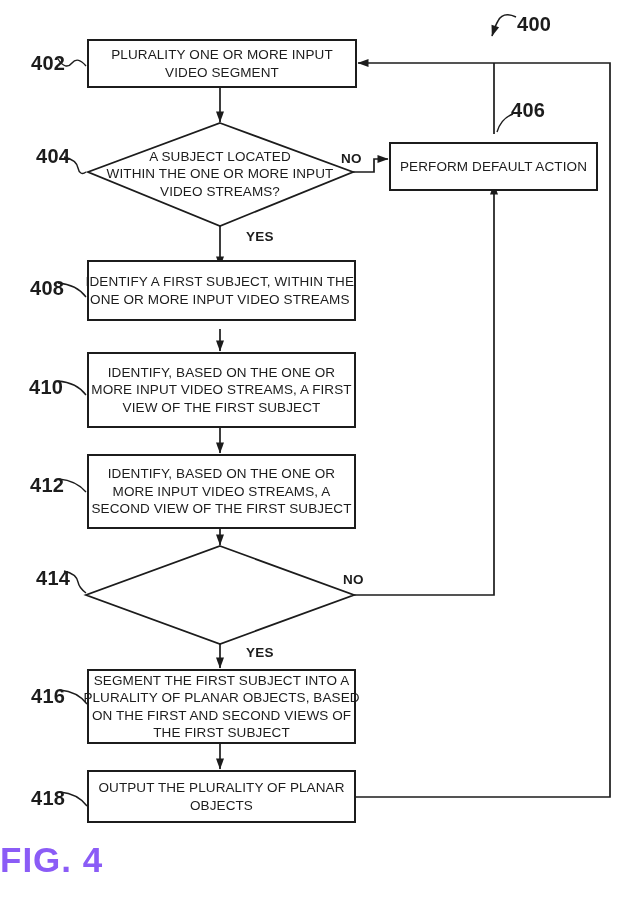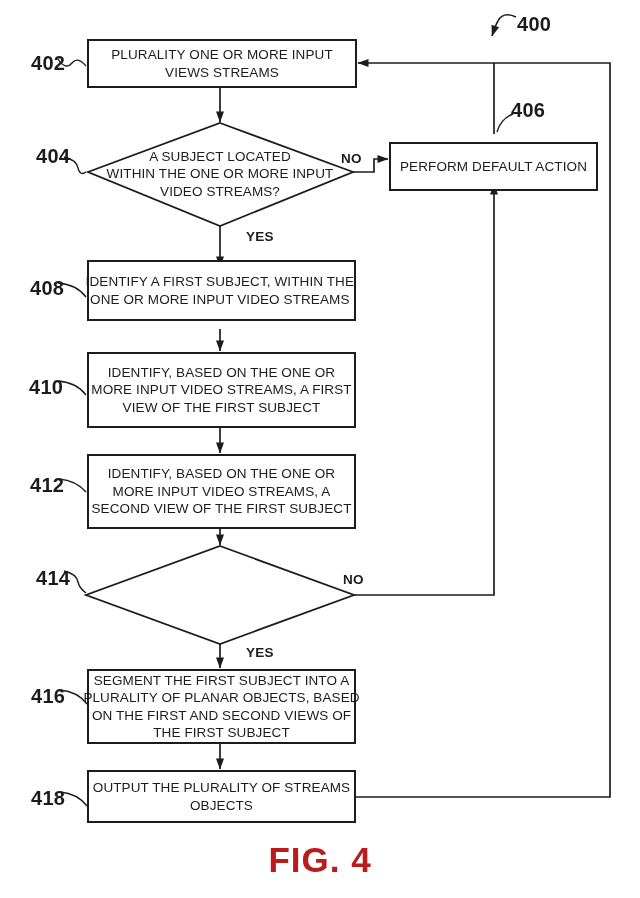--- a/index.html
+++ b/index.html
@@ -72,25 +72,25 @@
     font-weight: 700;
     letter-spacing: 0.3px;
     color: #1c1c1c;
     white-space: nowrap;
   }
   .fig-caption {
     position: absolute;
     left: 0;
     top: 840px;
     width: 640px;
-    text-align: center;
+    text-align: left;
     font-size: 35px;
     font-weight: 600;
     letter-spacing: 1px;
-    color: #b91c1c;
+    color: #8b5cf6;
   }
 </style>
 </head>
 <body>
 
 <div class="canvas">
 
   <svg class="lines-layer" viewBox="0 0 640 898">
     <defs>
       <marker id="arrow" viewBox="0 0 12 9" refX="11" refY="4.5" markerWidth="12" markerHeight="9" markerUnits="userSpaceOnUse" orient="auto">
@@ -121,21 +121,21 @@
     <path d="M58,381 C70,382 80,387 86,395" fill="none" stroke="#1c1c1c" stroke-width="1.4"></path>
     <path d="M59,479 C70,480 80,485 86,492" fill="none" stroke="#1c1c1c" stroke-width="1.4"></path>
     <path d="M64,571 C73,573 77,577 78,582 C79,587 82,590 86,593" fill="none" stroke="#1c1c1c" stroke-width="1.4"></path>
     <path d="M60,690 C71,691 81,696 87,704" fill="none" stroke="#1c1c1c" stroke-width="1.4"></path>
     <path d="M60,792 C71,793 81,798 87,806" fill="none" stroke="#1c1c1c" stroke-width="1.4"></path>
   </svg>
 
   <div class="pbox" style="left:87px; top:39px; width:270px; height:49px;">
     <div class="boxtext">
       <span>PLURALITY ONE OR MORE INPUT</span>
-      <span>VIEWS STREAMS</span>
+      <span>VIDEO SEGMENT</span>
     </div>
   </div>
 
   <div class="pbox" style="left:389px; top:142px; width:209px; height:49px;">
     <div class="boxtext">
       <span>PERFORM DEFAULT ACTION</span>
     </div>
   </div>
 
   <div class="pbox" style="left:87px; top:260px; width:269px; height:61px;justify-content:flex-end;">
@@ -165,21 +165,21 @@
     <div class="boxtext">
       <span>SEGMENT THE FIRST SUBJECT INTO A</span>
       <span>PLURALITY OF PLANAR OBJECTS, BASED</span>
       <span>ON THE FIRST AND SECOND VIEWS OF</span>
       <span>THE FIRST SUBJECT</span>
     </div>
   </div>
 
   <div class="pbox" style="left:87px; top:770px; width:269px; height:53px;">
     <div class="boxtext">
-      <span>OUTPUT THE PLURALITY OF STREAMS</span>
+      <span>OUTPUT THE PLURALITY OF PLANAR</span>
       <span>OBJECTS</span>
     </div>
   </div>
 
   <div class="dtext" style="left:95px; top:147px; width:250px; height:54px;">
     <span>A SUBJECT LOCATED</span>
     <span>WITHIN THE ONE OR MORE INPUT</span>
     <span>VIDEO STREAMS?</span>
   </div>
 

